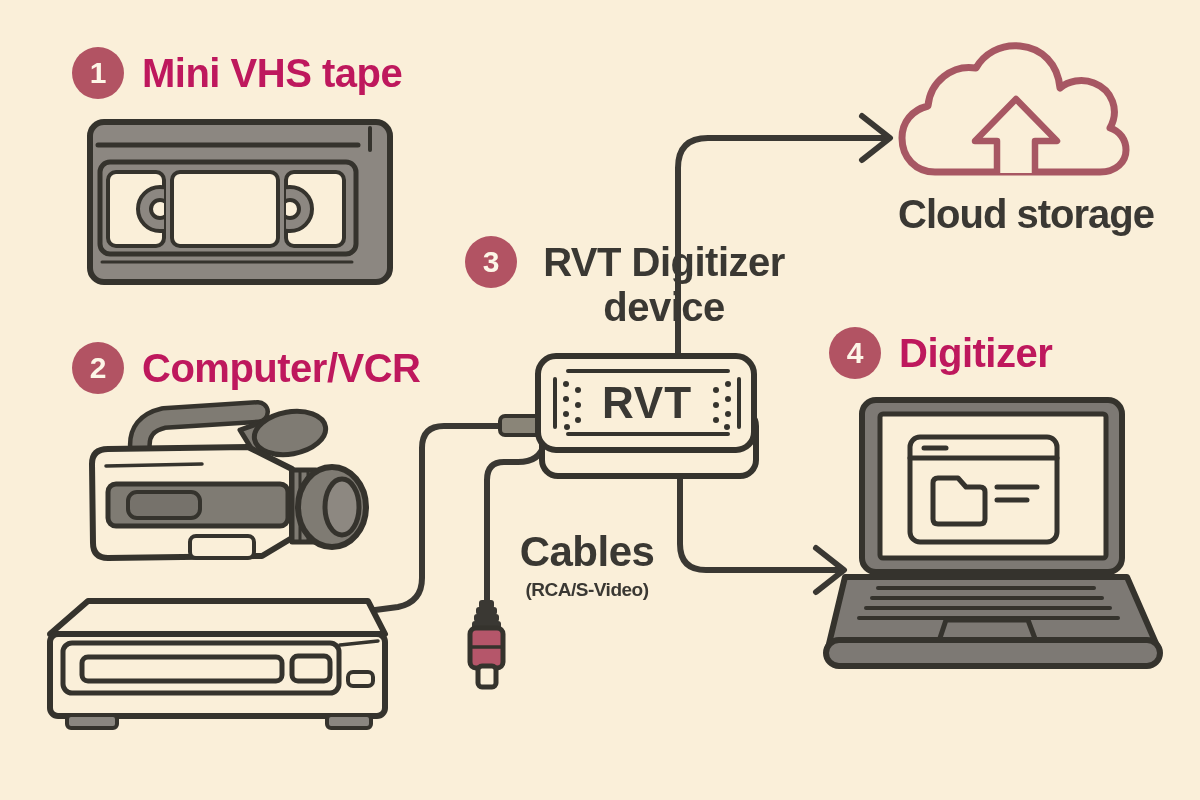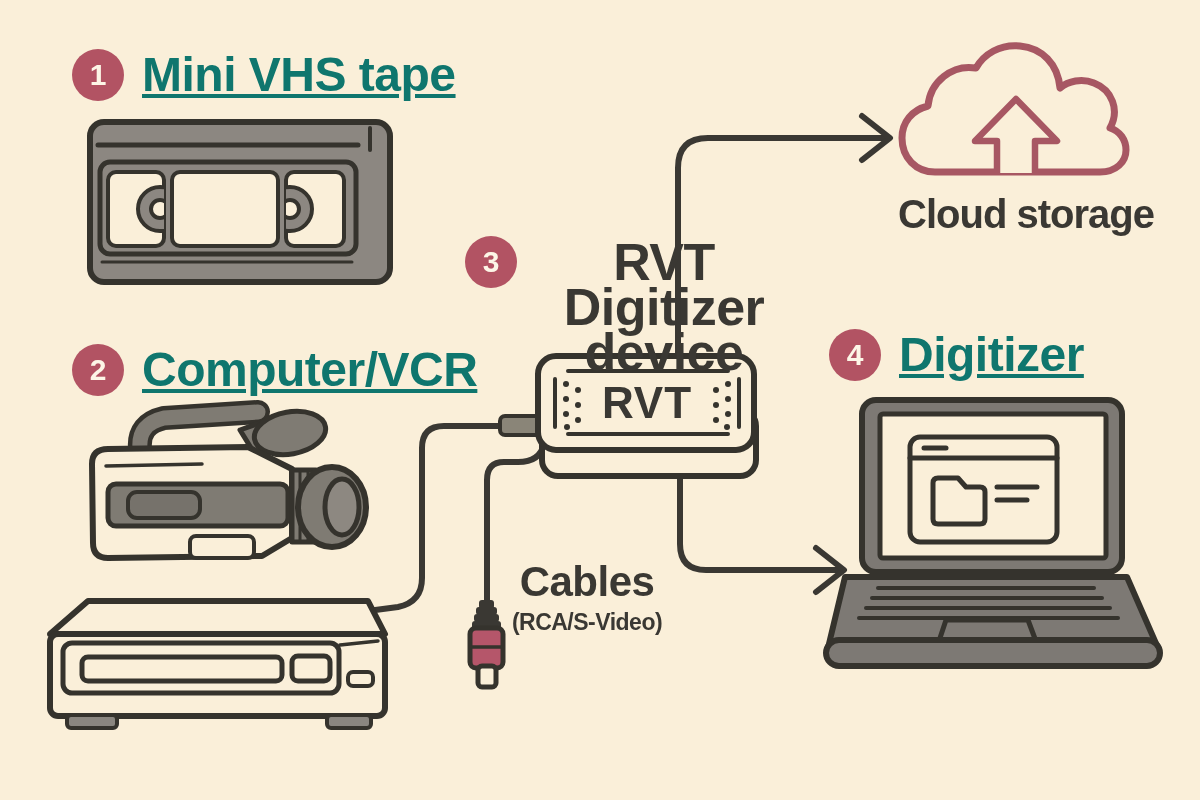--- a/index.html
+++ b/index.html
@@ -3,21 +3,21 @@
 <meta charset="utf-8">
 <style>
   html,body{margin:0;padding:0;}
   body{font-family:"Liberation Sans",sans-serif;background:#e8e8e8;}
   #stage{position:relative;width:1200px;height:800px;background:#faefd9;overflow:hidden;}
   #stage svg.art{position:absolute;left:0;top:0;}
   .label-row{position:absolute;display:flex;align-items:center;gap:18px;}
   .badge{width:52px;height:52px;border-radius:50%;background:#b25363;color:#fdf6e7;
          font-size:30px;font-weight:700;display:flex;align-items:center;justify-content:center;
          flex:0 0 auto;}
-  .step-label{font-size:48px;font-weight:700;color:#0f766e;letter-spacing:-0.5px;white-space:nowrap;text-decoration:underline;}
+  .step-label{font-size:40px;font-weight:700;color:#be185d;letter-spacing:-0.5px;white-space:nowrap;}
   .center-label{position:absolute;text-align:center;color:#3a3833;font-weight:700;}
 </style>
 </head>
 <body>
 
 <div id="stage">
 
 <svg class="art" width="1200" height="800" viewBox="0 0 1200 800">
 
   <g fill="none" stroke="#3a3833" stroke-width="6" stroke-linecap="round" stroke-linejoin="round">
@@ -163,32 +163,32 @@
     <div class="badge">1</div>
     <div class="step-label">Mini VHS tape</div>
   </div>
 
   <div class="label-row" style="left:72px;top:342px;">
     <div class="badge">2</div>
     <div class="step-label">Computer/VCR</div>
   </div>
 
   <div class="badge" style="position:absolute;left:465px;top:236px;">3</div>
-  <div class="center-label" style="left:530px;top:240px;width:268px;font-size:52px;line-height:45px;letter-spacing:-0.5px;text-align:center;">
+  <div class="center-label" style="left:530px;top:240px;width:268px;font-size:40px;line-height:45px;letter-spacing:-0.5px;text-align:center;">
     <div>RVT Digitizer</div>
     <div>device</div>
   </div>
 
   <div class="label-row" style="left:829px;top:327px;">
     <div class="badge">4</div>
     <div class="step-label">Digitizer</div>
   </div>
 
   <div class="center-label" style="left:562px;top:378px;width:170px;font-size:44px;letter-spacing:1px;">RVT</div>
 
   <div class="center-label" style="left:858px;top:192px;width:336px;font-size:40px;letter-spacing:-1px;white-space:nowrap;">Cloud storage</div>
 
   <div class="center-label" style="left:455px;top:528px;width:264px;">
-    <div style="font-size:42px;letter-spacing:-0.5px;margin-top:30px;">Cables</div>
-    <div style="font-size:23px;margin-top:3px;letter-spacing:-0.5px;">(RCA/S-Video)</div>
+    <div style="font-size:42px;letter-spacing:-0.5px;">Cables</div>
+    <div style="font-size:19px;margin-top:3px;letter-spacing:-0.5px;">(RCA/S-Video)</div>
   </div>
 
 </div>
 
 </body></html>

